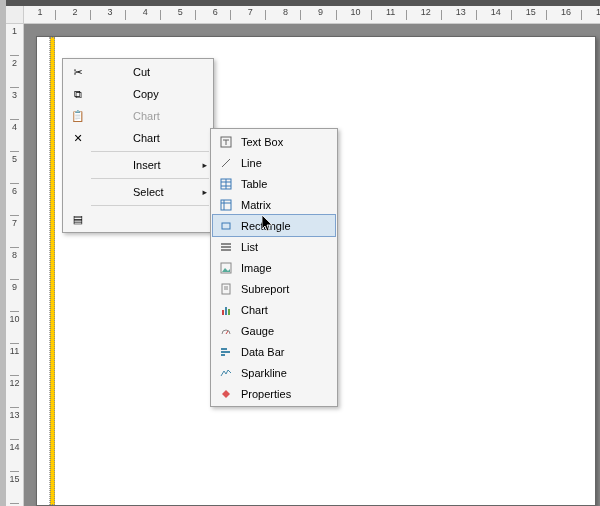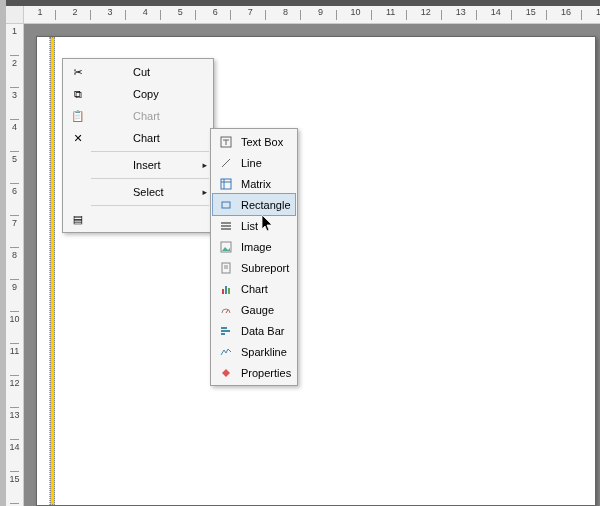--- a/index.html
+++ b/index.html
@@ -171,21 +171,21 @@
     height: 1px;
     background: #d0d0d0;
     margin: 2px 2px 2px 26px;
   }
 
   
   .sub-menu {
     position: absolute;
     left: 210px;
     top: 128px;
-    width: 88px;
+    width: 128px;
     background: #f5f5f5;
     border: 1px solid #a0a0a0;
     box-shadow: 2px 2px 4px rgba(0,0,0,0.25);
     padding: 2px;
   }
   .sub-menu .mi {
     display: flex;
     align-items: center;
     height: 21px;
     padding-left: 4px;
@@ -316,20 +316,29 @@
   <div class="mi">
     <span class="ic"><svg viewBox="0 0 12 12">
           <line x1="2" y1="10" x2="10" y2="2" stroke="#666"></line>
         </svg></span>
     <span class="lbl">Line</span>
   </div>
   <div class="mi">
     <span class="ic"><svg viewBox="0 0 12 12">
           <rect x="1" y="1" width="10" height="10" fill="none" stroke="#3b78b5"></rect>
           <line x1="1" y1="4" x2="11" y2="4" stroke="#3b78b5"></line>
+          <line x1="1" y1="8" x2="11" y2="8" stroke="#3b78b5"></line>
+          <line x1="6" y1="1" x2="6" y2="11" stroke="#3b78b5"></line>
+        </svg></span>
+    <span class="lbl">Table</span>
+  </div>
+  <div class="mi">
+    <span class="ic"><svg viewBox="0 0 12 12">
+          <rect x="1" y="1" width="10" height="10" fill="none" stroke="#3b78b5"></rect>
+          <line x1="1" y1="4" x2="11" y2="4" stroke="#3b78b5"></line>
           <line x1="4" y1="1" x2="4" y2="11" stroke="#3b78b5"></line>
         </svg></span>
     <span class="lbl">Matrix</span>
   </div>
   <div class="mi hover">
     <span class="ic"><svg viewBox="0 0 12 12">
           <rect x="2" y="3" width="8" height="6" fill="none" stroke="#3b78b5"></rect>
         </svg></span>
     <span class="lbl">Rectangle</span>
   </div>

